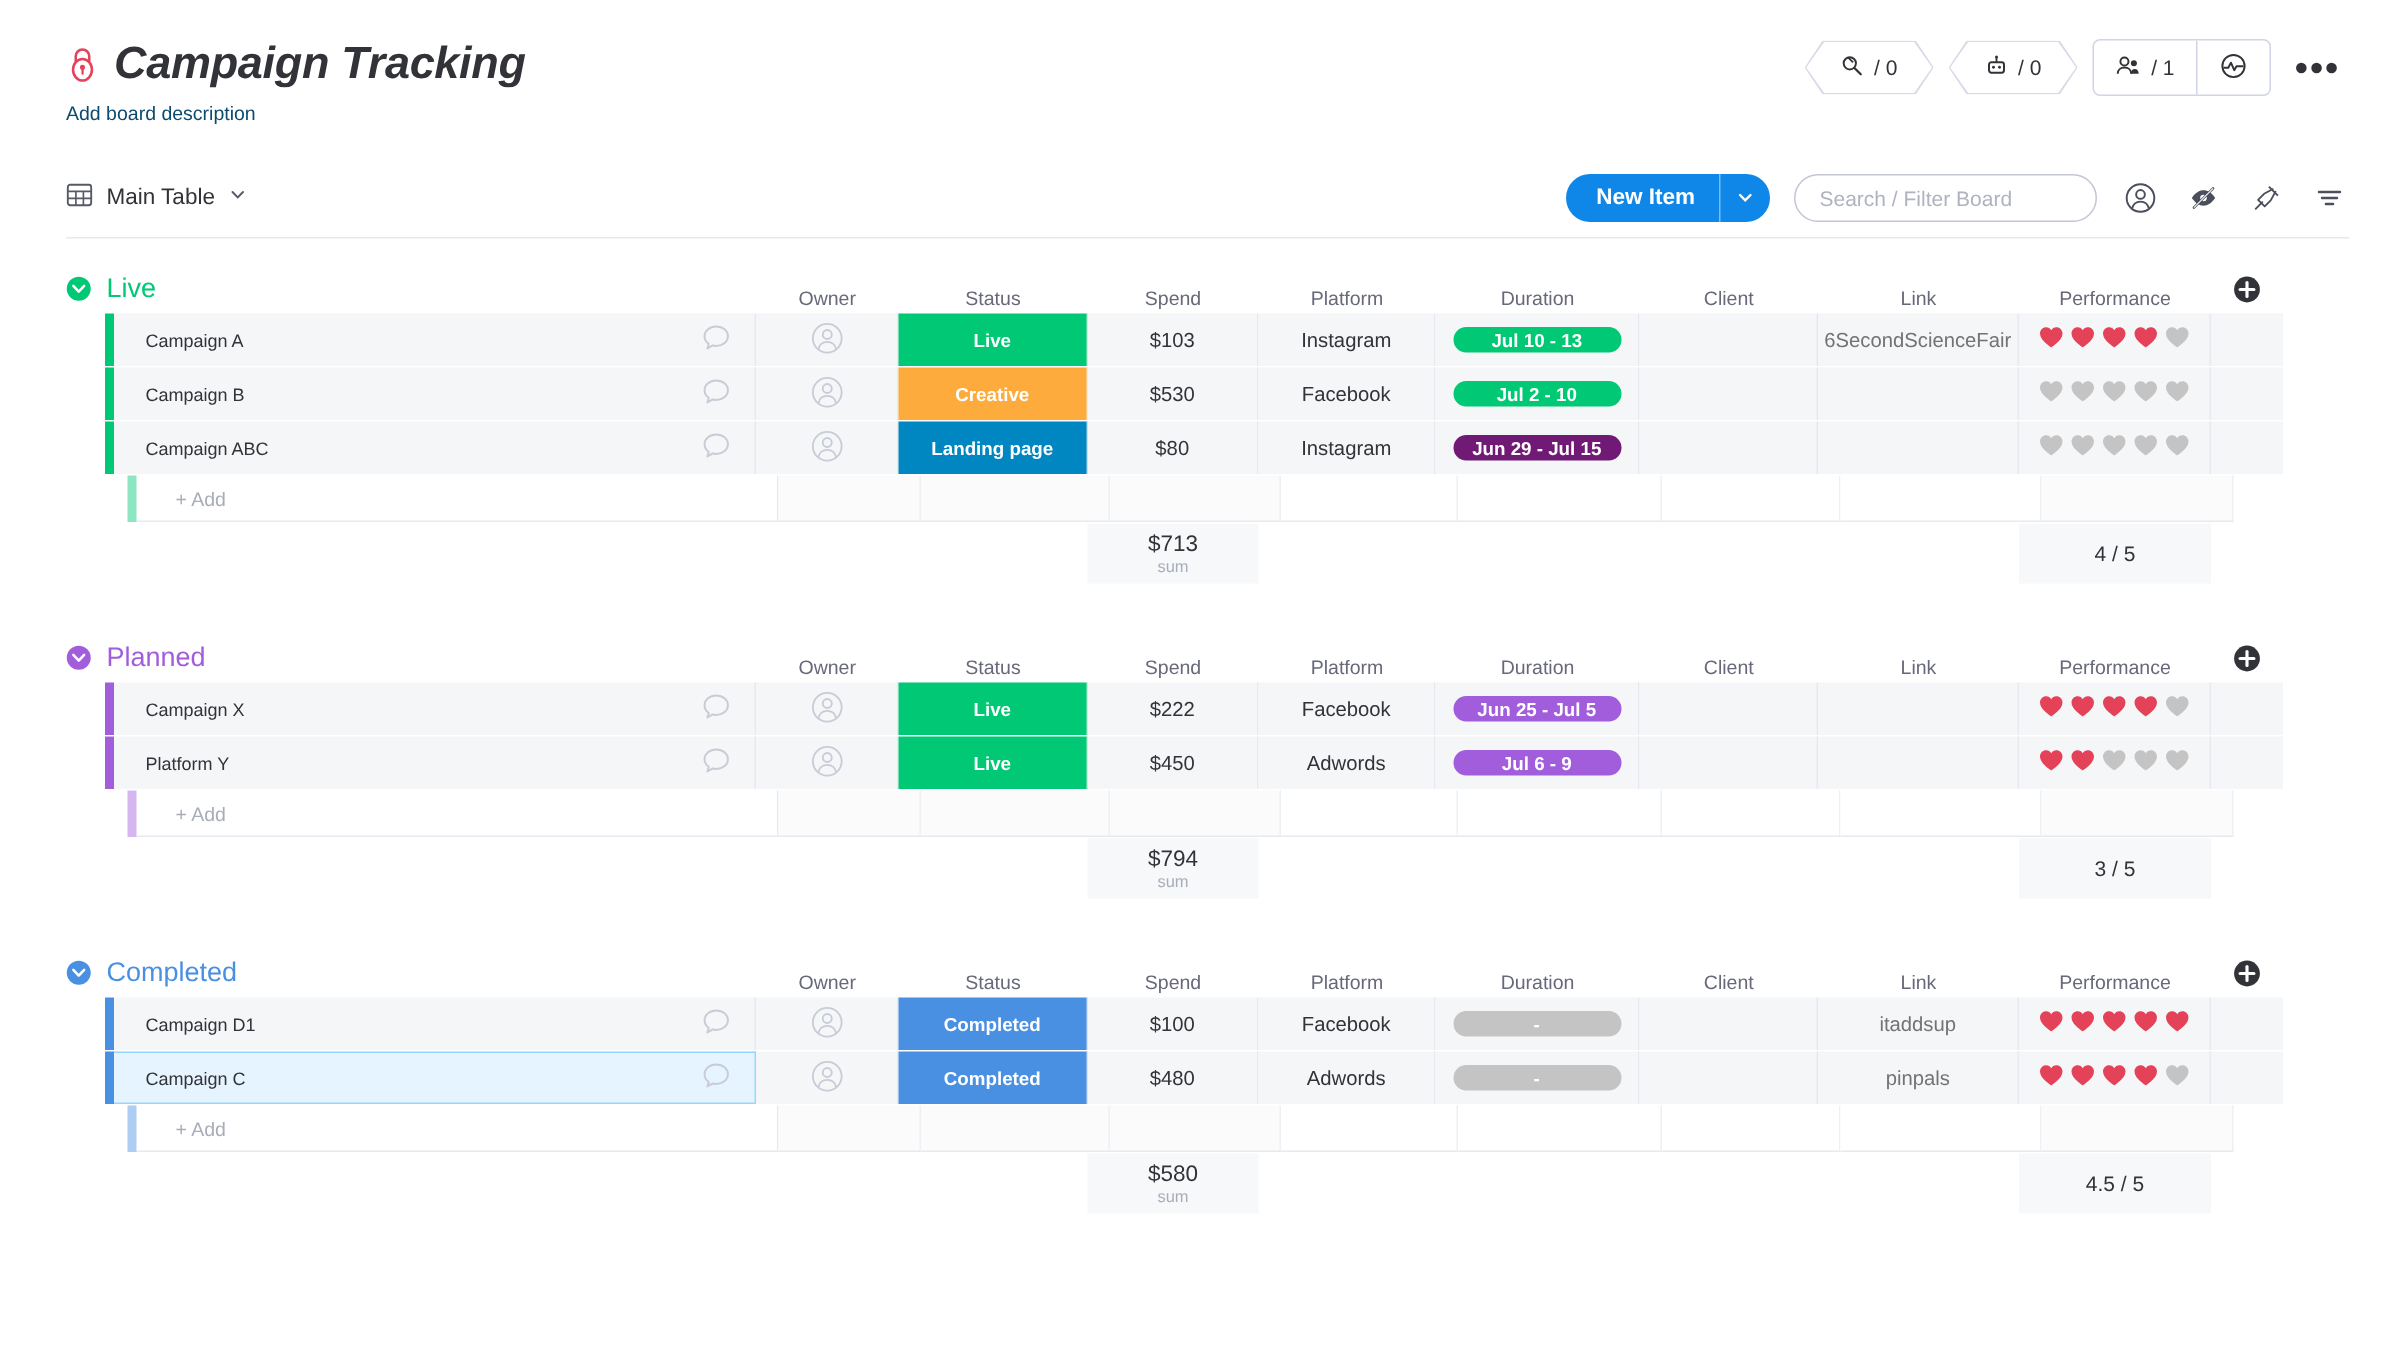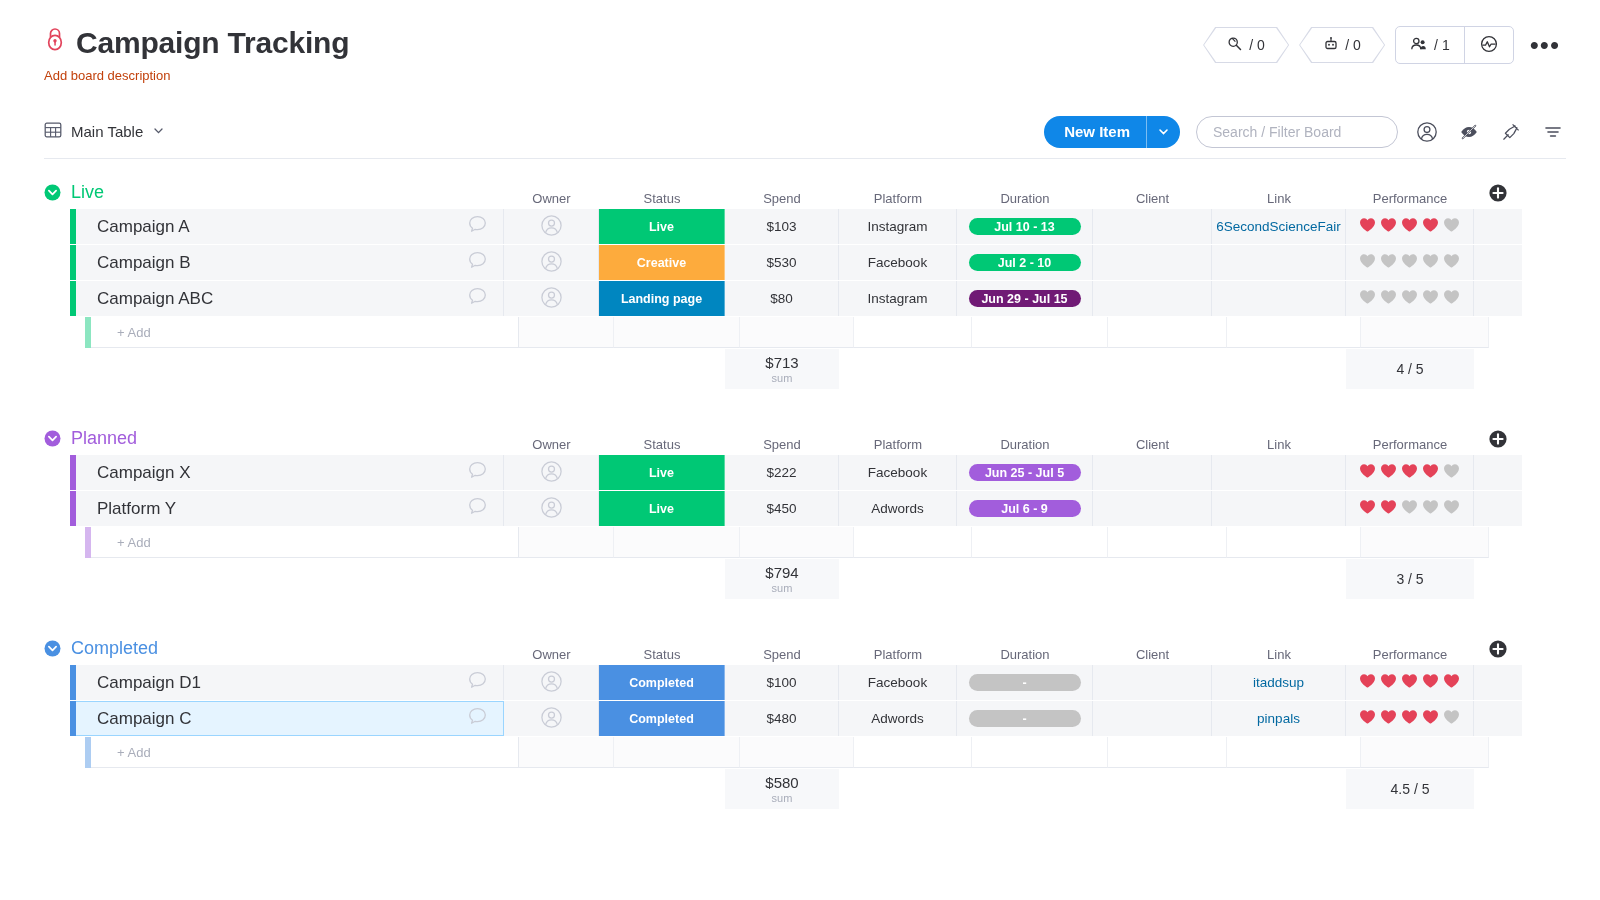--- a/index.html
+++ b/index.html
@@ -6,28 +6,28 @@
   html, body {
     width: 1600px; height: 900px;
     background: #ffffff;
     font-family: "Liberation Sans", sans-serif;
     color: #323338;
     overflow: hidden;
   }
 
   
   .board-header { position: relative; padding: 26px 0 0 44px; }
-  .title-row { display: flex; gap: 10px; }
+  .title-row { display: flex; align-items: center; gap: 10px; font-style: italic; }
   .lock-icon { width: 22px; height: 26px; flex: 0 0 auto; }
   .board-title {
     font-size: 30px; font-weight: bold; letter-spacing: -0.2px;
     color: #323338; line-height: 1.1;
   }
   .board-desc {
-    margin-top: 9px; font-size: 13px; color: #c2410c;
+    margin-top: 9px; font-size: 13px; color: #0c4a6e;
   }
 
   .header-right {
     position: absolute; top: 26px; right: 34px;
     display: flex; align-items: center; gap: 10px;
   }
   .hex-wrap { position: relative; }
   .hex-wrap .inner {
     position: absolute; inset: 1px;
     background: #fff;
@@ -108,41 +108,41 @@
     display: flex; align-items: center; justify-content: center;
     font-size: 13px; color: #676879; padding-bottom: 3px;
   }
   .plus-col-icon { display: flex; align-items: center; justify-content: center; }
 
   .item-row { display: flex; height: 35px; position: relative; }
   .item-row + .item-row { margin-top: 1px; }
   .colorbar { width: 6px; flex: 0 0 6px; }
   .name-cell {
     flex: 1 1 auto; background: #f5f6f8; display: flex; align-items: center;
-    padding-left: 21px; font-size: 17px; color: #323338;
+    padding-left: 21px; font-size: 12px; color: #323338;
     border-right: 1px solid #e6e9ef; position: relative;
   }
   .name-cell.selected { background: #e5f4ff; border: 1px solid #9ad5ff; border-left: 0; }
   .chat-icon { position: absolute; right: 15px; top: 50%; transform: translateY(-50%); }
   .std-cell {
     background: #f5f6f8; border-right: 1px solid #e6e9ef;
     display: flex; align-items: center; justify-content: center;
     font-size: 13.5px; color: #323338;
   }
   .status-cell {
     display: flex; align-items: center; justify-content: center;
     color: #fff; font-size: 12.5px; font-weight: bold;
     border-right: 1px solid rgba(255,255,255,.35);
   }
   .pill {
     height: 17px; border-radius: 11px; color: #fff; font-size: 12.5px; font-weight: bold;
     display: flex; align-items: center; justify-content: center; padding: 0 12px;
     min-width: 112px;
   }
-  .link-text { color: #0369a1; font-size: 13.5px; }
+  .link-text { color: #737373; font-size: 13.5px; }
   .hearts { display: flex; gap: 4px; align-items: center; }
 
   .add-row { display: flex; height: 31px; margin-top: 1px; margin-left: 15px; }
   .add-name {
     flex: 1 1 auto; background: #fff; display: flex; align-items: center;
     padding-left: 26px; font-size: 13px; color: #a9adba;
     border-right: 1px solid #e6e9ef; border-bottom: 1px solid #e6e9ef;
     cursor: pointer;
   }
   .add-cell { background: #fbfbfc; border-right: 1px solid #eef0f4; border-bottom: 1px solid #e6e9ef; }

